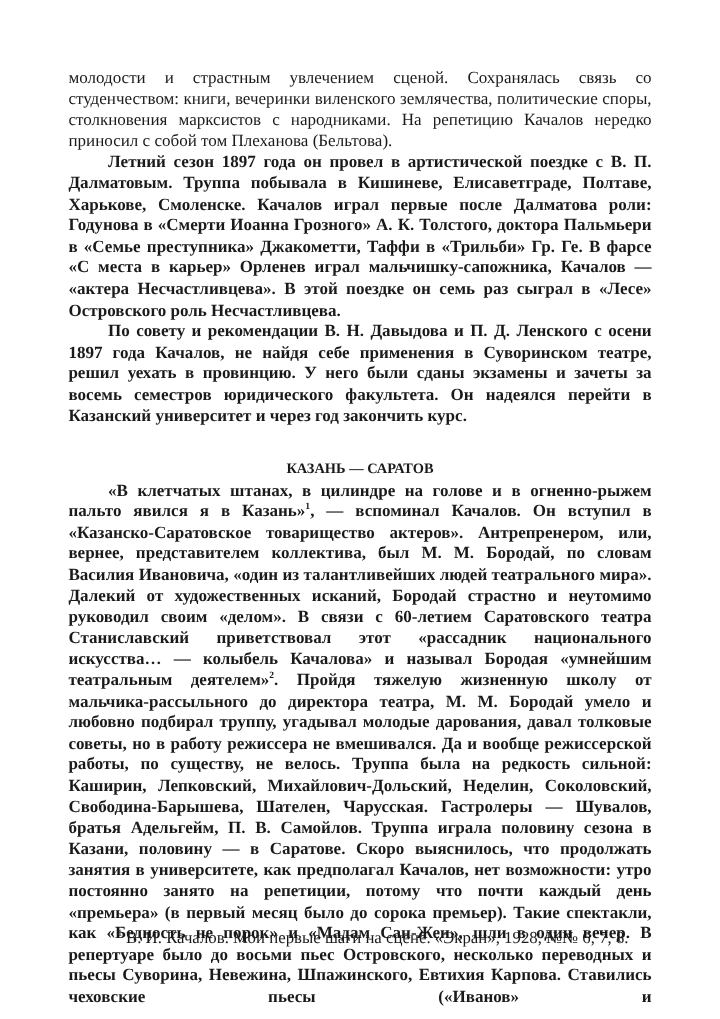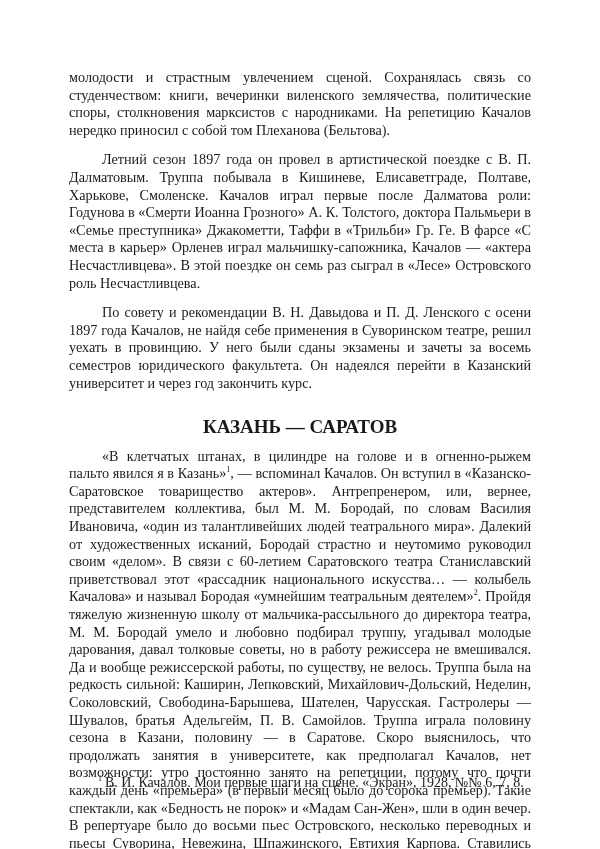--- a/index.html
+++ b/index.html
@@ -2,25 +2,25 @@
 <html><head>
 <meta charset="utf-8">
 <style>
   html, body { margin: 0; padding: 0; background: #ffffff; }
   body { width: 600px; height: 849px; position: relative; overflow: hidden; }
   .page {
     position: absolute; left: 57px; top: 57px; width: 486px;
     font-family: "Liberation Serif", serif; font-size: 14.2px; line-height: 17.6px;
     color: #1a1a1a;
   }
-  .p { margin: 12px; text-align: justify; text-align-last: left; }
-  .p.indent { text-indent: 33px; }
+  .p { margin: 0; text-align: justify; text-align-last: left; }
+  .p.indent { text-indent: 33px; font-weight: bold; }
   .heading {
     font-weight: bold; text-align: center; margin: 26px 0 1px 0;
-    font-size: 19px; line-height: 17.6px;
+    font-size: 12px; line-height: 17.6px;
   }
   sup { font-size: 8px; line-height: 0; vertical-align: 6px; }
   .footnotes {
     position: absolute; left: 82px; top: 758px; width: 470px;
     font-family: "Liberation Serif", serif; font-size: 14px; line-height: 17px; color: #1a1a1a;
   }
   .fn { margin: 16px; white-space: nowrap; }
   .fn sup { font-size: 8px; vertical-align: 6px; margin-right: 3px; }
 </style>
 </head>

